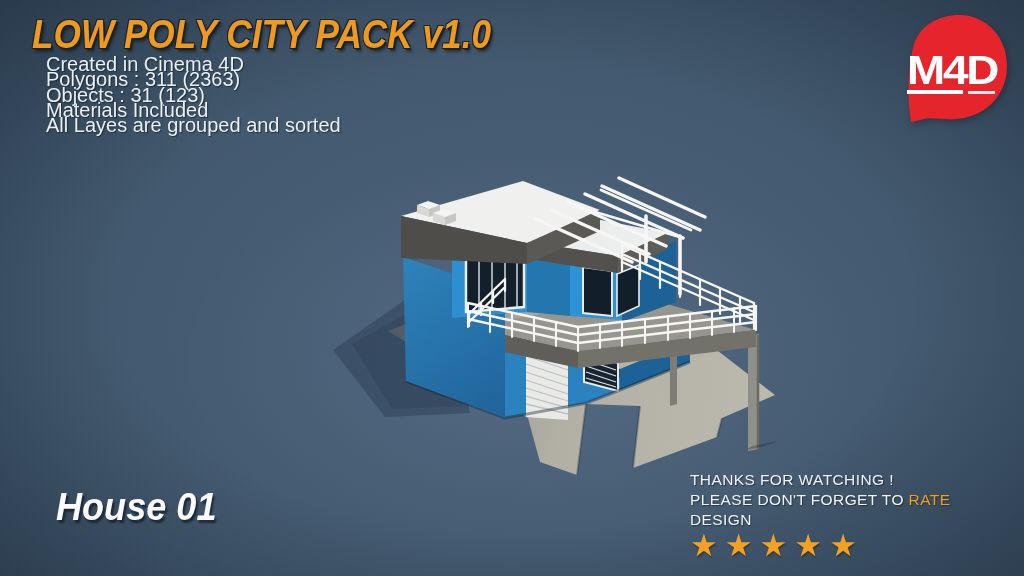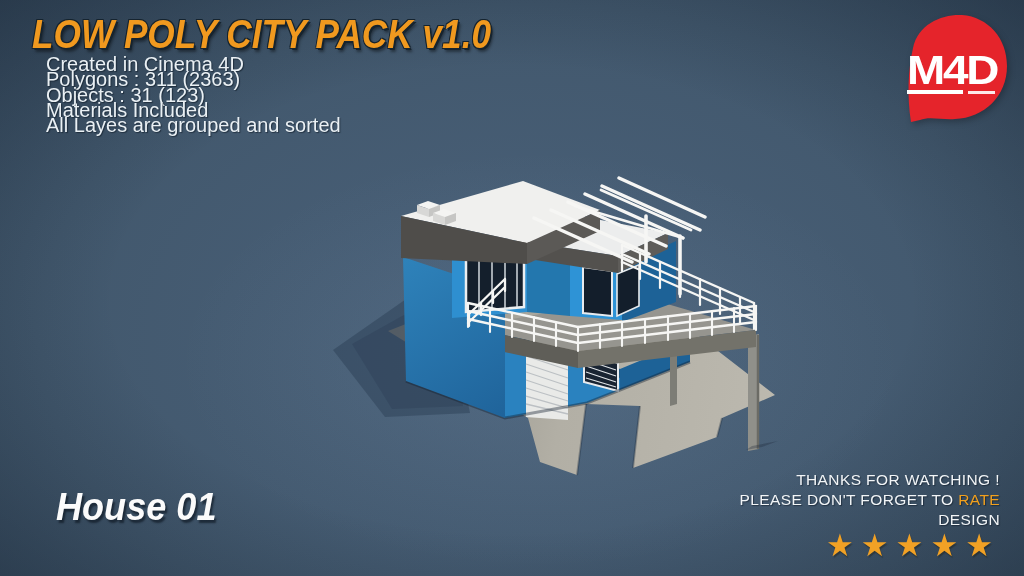--- a/index.html
+++ b/index.html
@@ -33,21 +33,21 @@
   .logo{position:absolute;right:14px;top:12px;width:112px;height:112px;z-index:5;
         filter:drop-shadow(2px 3px 3px rgba(0,0,0,0.25));}
   .logo text{font-family:"Liberation Sans",sans-serif;font-weight:bold;}
   .model-label{
     position:absolute;left:56px;top:486px;z-index:5;
     font-size:38px;font-weight:bold;font-style:italic;color:#fbfbfb;
     transform:scaleX(0.95);transform-origin:left top;
     text-shadow:2px 3px 2px rgba(8,16,26,0.6);
   }
   .footer{
-    position:absolute;right:24px;top:470px;width:310px;text-align:right;z-index:5;
+    position:absolute;right:24px;top:470px;width:310px;text-align:left;z-index:5;
     color:#f2f5f7;font-size:15.5px;line-height:20px;letter-spacing:0.4px;
     text-shadow:1px 1px 1px rgba(8,18,30,0.5);
   }
   .footer .rate{color:#f1a01e;font-weight:normal;}
   .stars{
     margin-top:6px;font-size:31px;letter-spacing:7px;color:#f1a125;
     text-shadow:1px 2px 1px rgba(30,22,0,0.35);
   }
 </style>
 </head>

